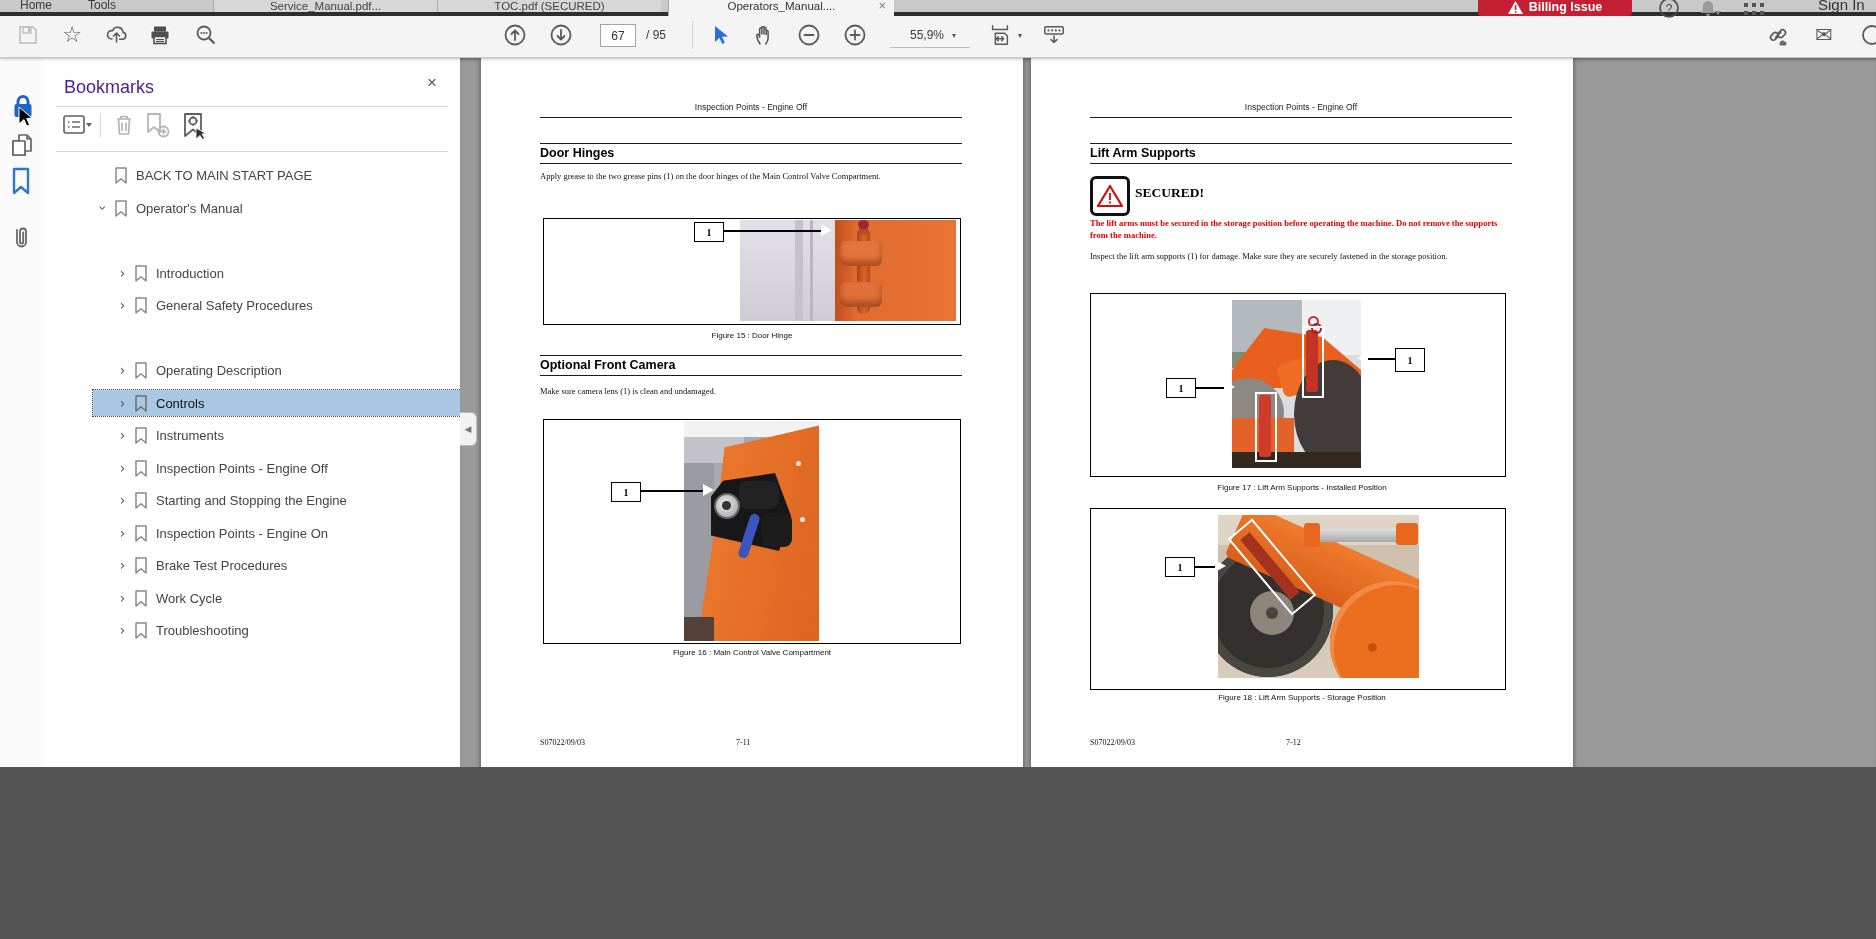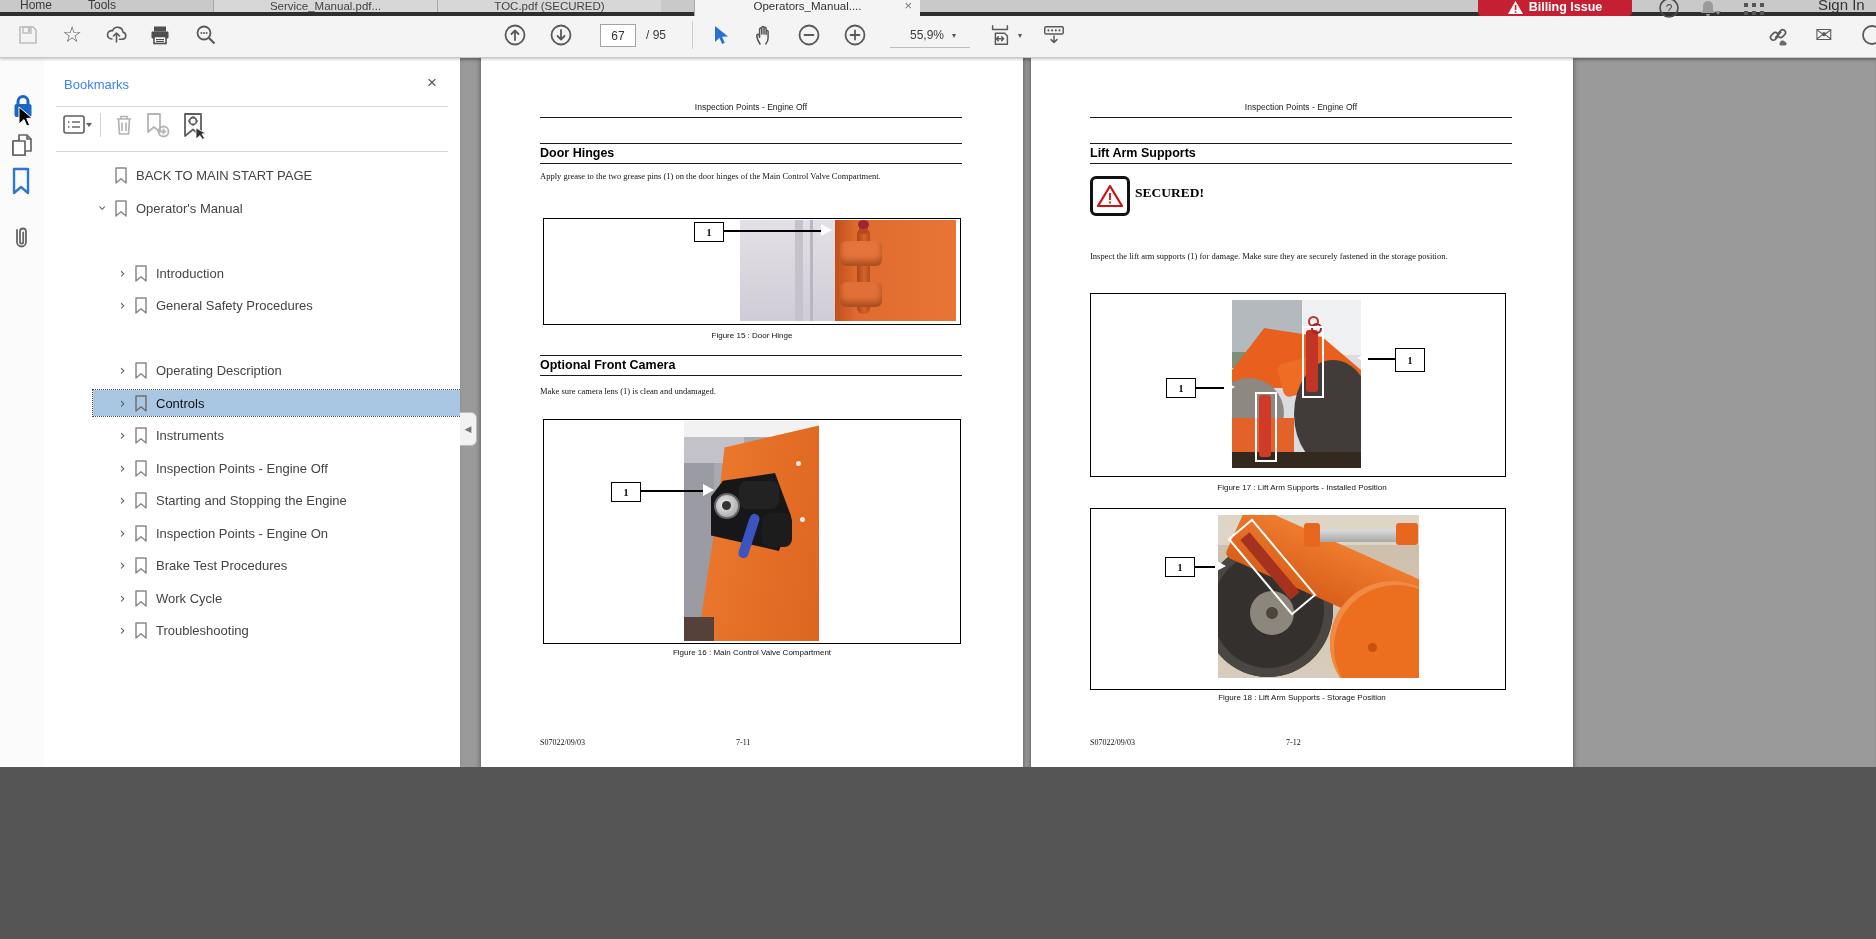--- a/index.html
+++ b/index.html
@@ -27,21 +27,21 @@
   #page-input{position:absolute;left:600px;top:8px;width:34px;height:21px;border:1px solid #9fa4ab;
               background:#fff;text-align:center;font-size:12px;color:#333;font-family:inherit;padding:0;}
   .tbtext{position:absolute;top:12px;font-size:12px;color:#3c3c3c;}
   .vsep{position:absolute;top:5px;width:1px;height:28px;background:#cfcfcf;}
   .caret{font-size:8px;color:#555;}
   
   #rail{position:absolute;left:0;top:57px;width:44px;height:882px;background:#fbfbfb;border-right:1px solid #dcdcdc;}
   .railico{position:absolute;left:10px;}
   
   #panel{position:absolute;left:44px;top:57px;width:416px;height:882px;background:#ffffff;border-right:1px solid #b9b9b9;}
-  #panel-title{position:absolute;left:20px;top:20px;font-size:13px;color:#3b82f6;}
+  #panel-title{position:absolute;left:20px;top:20px;font-size:18px;color:#4c1d95;}
   #panel-close{position:absolute;left:378px;top:16px;font-size:17px;color:#555;width:20px;text-align:center;}
   .pline{position:absolute;left:12px;width:392px;height:1px;background:#d6d6d6;}
   .ptool{position:absolute;top:55px;}
   
   .bm-item{position:absolute;left:0;width:416px;height:32px;display:flex;align-items:center;color:#444;font-size:13px;}
   .bm-item .chev{width:13px;text-align:center;font-size:14px;color:#555;font-family:"DejaVu Sans",sans-serif;}
   .chev.exp{transform:rotate(90deg);}
   .chev.none{visibility:hidden;}
   .bm-item.lvl0{padding-left:52px;}
   .bm-item.lvl1{padding-left:72px;}
@@ -92,21 +92,21 @@
   <div id="tabbar">
     <div id="tabstrip"></div>
     <div class="tablabel" style="left:20px;">Home</div>
     <div class="tablabel" style="left:88px;">Tools</div>
     <div class="doc-tab" style="left:213px;width:223px;">
       <span>Service_Manual.pdf...</span>
     </div>
     <div class="doc-tab" style="left:437px;width:223px;">
       <span>TOC.pdf (SECURED)</span>
     </div>
-    <div class="doc-tab active" style="left:694px;width:225px;">
+    <div class="doc-tab active" style="left:668px;width:225px;">
       <span>Operators_Manual....</span>
       <span class="tab-close">×</span>
     </div>
     <div id="billing-btn">
       <svg width="15" height="13" viewBox="0 0 15 13">
         <polygon points="7.5,0 15,13 0,13" fill="#ffffff"></polygon>
         <rect x="6.8" y="4" width="1.6" height="5" fill="#c41f33"></rect>
           <rect x="6.8" y="10.2" width="1.6" height="1.6" fill="#c41f33"></rect>
       </svg>
       <span>Billing Issue</span>
@@ -493,20 +493,21 @@
       <div class="rule" style="top:106px;"></div>
 
       <div id="warnicon">
         <svg width="26" height="24" viewBox="0 0 26 24">
             <polygon points="13,2 25,22 1,22" fill="none" stroke="#cc1111" stroke-width="2.2" stroke-linejoin="round"></polygon>
             <rect x="12.1" y="9" width="1.8" height="7" fill="#cc1111"></rect>
             <rect x="12.1" y="17.5" width="1.8" height="2" fill="#cc1111"></rect>
           </svg>
       </div>
       <div class="warntitle serif">SECURED!</div>
+      <div class="redtext serif">The lift arms must be secured in the storage position before operating the machine. Do not remove the supports from the machine.</div>
       <div class="pbody serif" style="top:194px;width:424px;">Inspect the lift arm supports (1) for damage. Make sure they are securely fastened in the storage position.</div>
 
       <div class="figbox" style="left:59px;top:236px;width:414px;height:182px;">
         <div class="photo" style="left:141px;top:6px;width:129px;height:168px;background:#d9dde0;">
           <div class="abs" style="left:0;top:0;width:70px;height:60px;background:#b3b9bd;"></div>
           <div class="abs" style="left:70px;top:0;width:59px;height:55px;background:#eef0f1;"></div>
           <div class="abs" style="left:0;top:52px;width:55px;height:16px;background:#7d8f78;"></div>
           <div class="abs" style="left:0;top:28px;width:129px;height:60px;background:#e85f1e;clip-path:polygon(0 70%,25% 0,70% 15%,100% 70%,100% 100%,0 100%);"></div>
           <div class="abs" style="left:48px;top:60px;width:36px;height:34px;background:#ef6c24;border-radius:6px;transform:rotate(-15deg);"></div>
           <div class="abs" style="left:-18px;top:78px;width:70px;height:70px;border-radius:50%;background:#8e8882;"></div>

